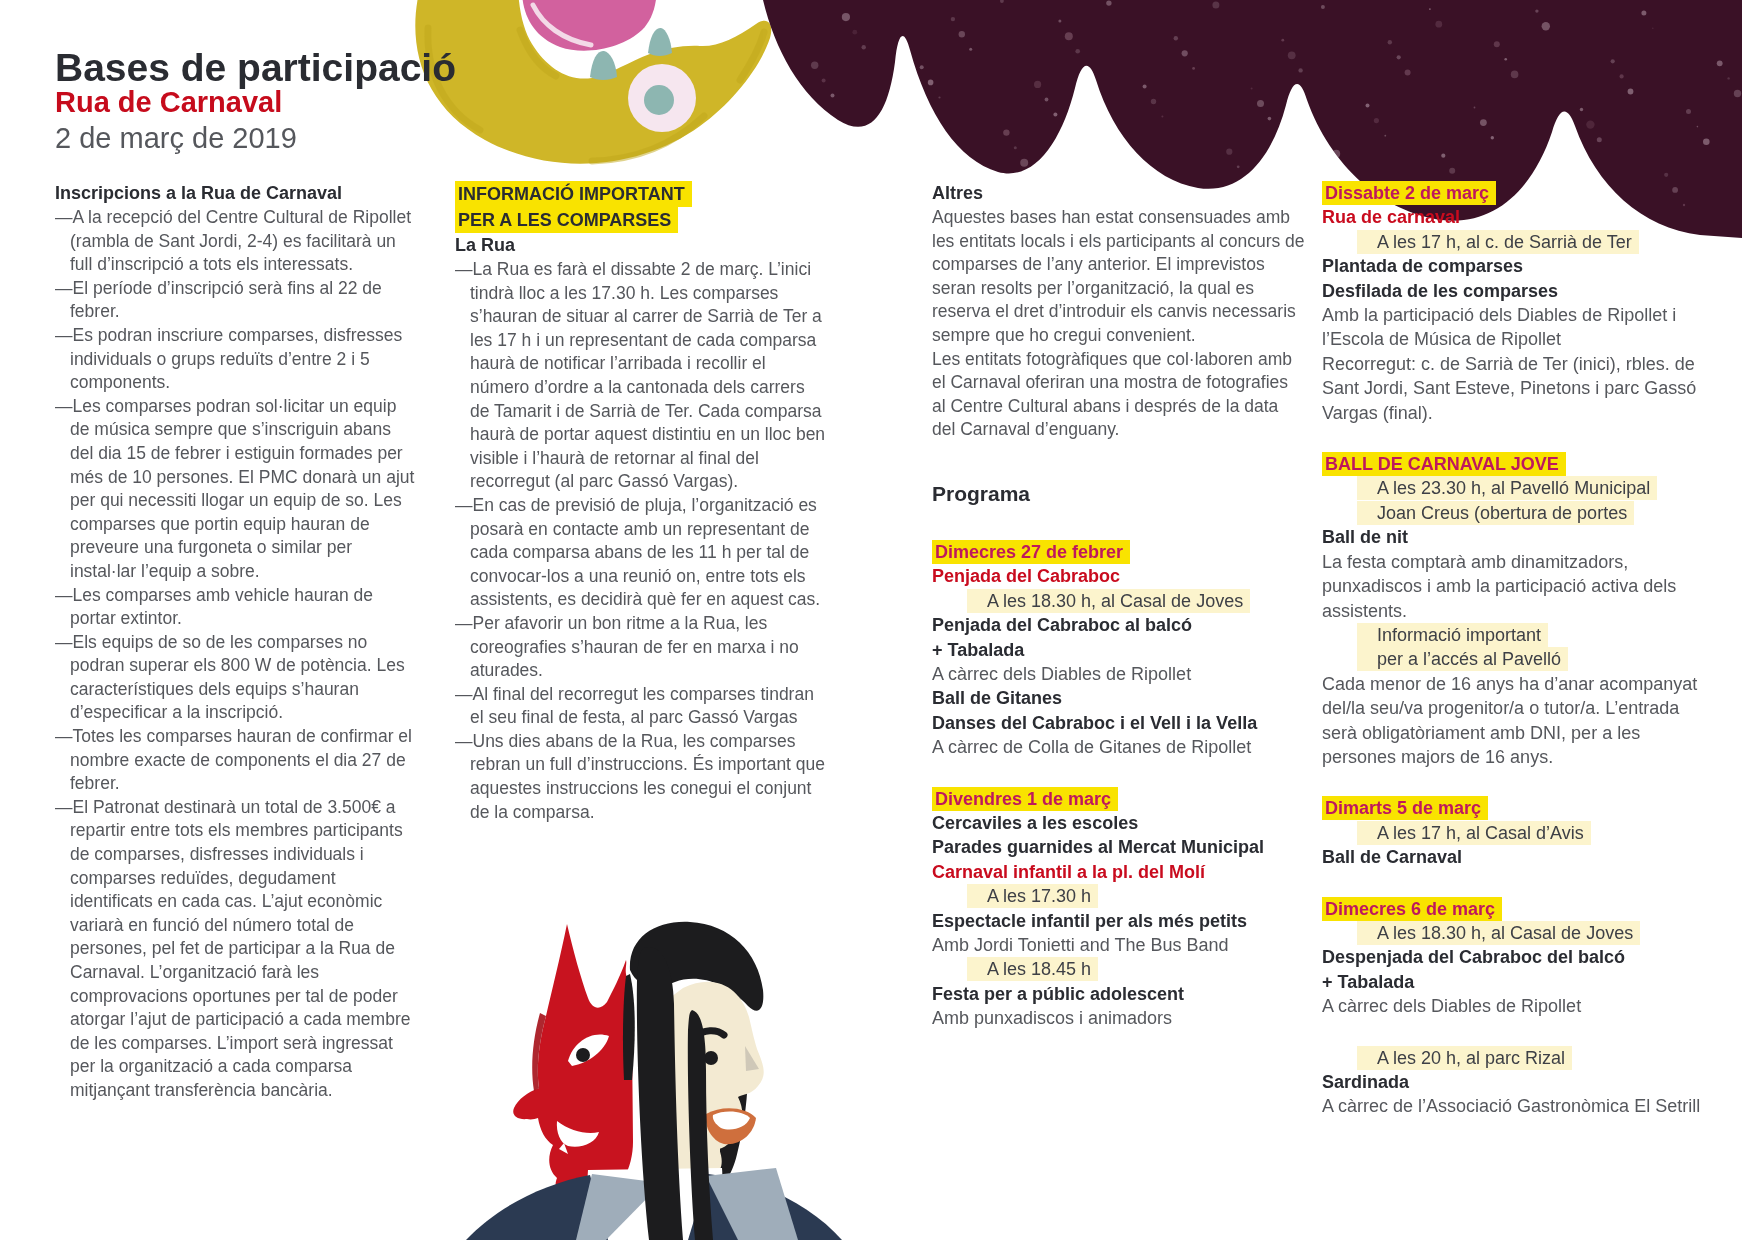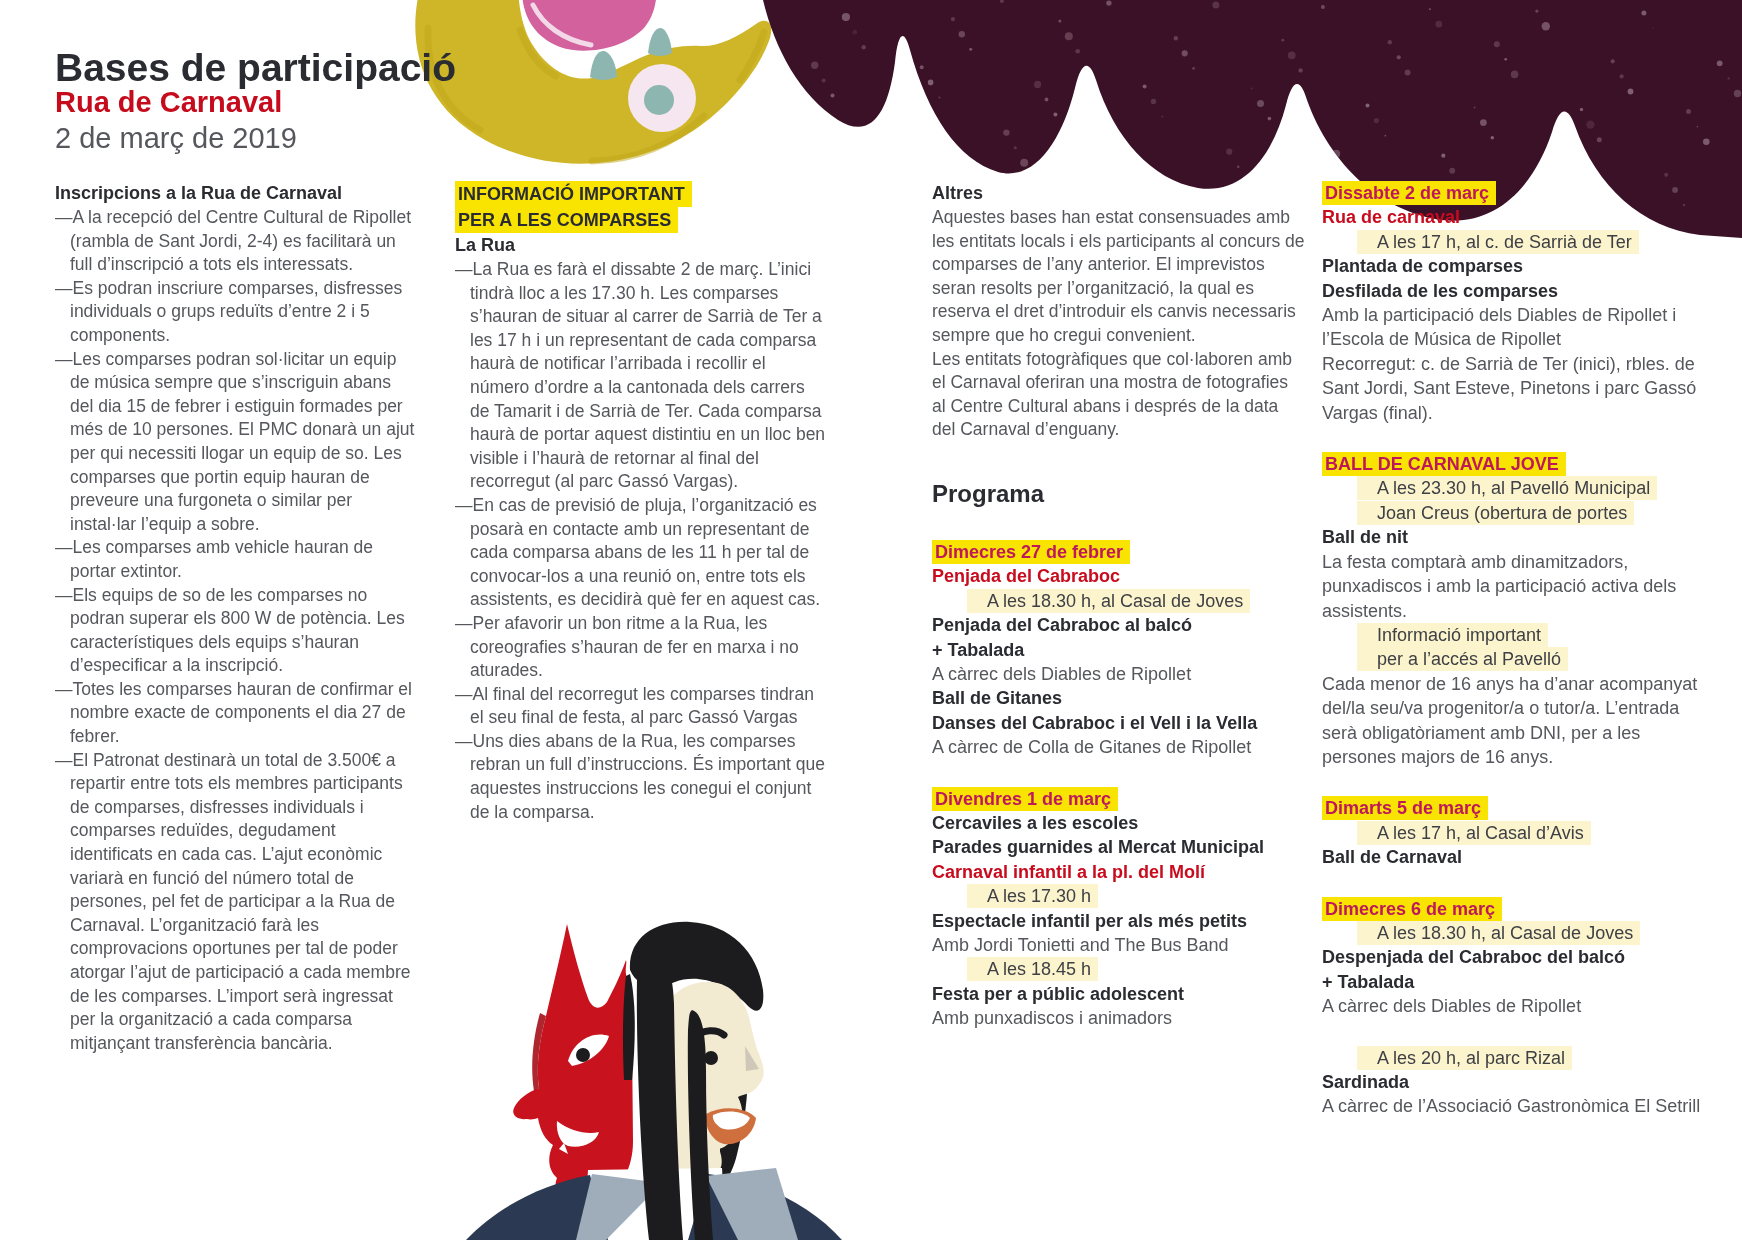--- a/index.html
+++ b/index.html
@@ -21,21 +21,21 @@
   #col4{left:1322px;width:394px;}
 
   .col-heading{font-weight:700;color:#2a2c32;font-size:18px;line-height:24px;margin-bottom:1px;}
   .dash-item{text-indent:-15px;padding-left:15px;}
 
   .hl-head-row{line-height:26px;}
   .hl-head{display:inline-block;background:#f9e300;font-weight:700;color:#2a2c32;font-size:18px;
            line-height:22px;padding:2px 7px 2px 3px;}
 
   .para{margin:0;}
-  .program-title{font-weight:700;font-size:24px;color:#2a2c32;margin:34px 0 28px 0;line-height:36px;}
+  .program-title{font-weight:700;font-size:21px;color:#2a2c32;margin:34px 0 28px 0;line-height:36px;}
 
   .event{margin-bottom:27px;}
   .line{line-height:24.4px;font-size:18px;}
   .s-date{background:#f9e300;font-weight:700;color:#be185d;padding:2px 7px 2px 3px;}
   .s-red{color:#c90b1e;font-weight:700;}
   .s-time{background:#fcf4cd;color:#3e4046;padding:2px 7px 2px 20px;margin-left:35px;}
   .s-bold{color:#2a2c32;font-weight:700;}
   .s-plain{color:#55575c;}
 
   
@@ -231,20 +231,21 @@
   <div class="header">
     <div class="t1">Bases de participació</div>
     <div class="t2">Rua de Carnaval</div>
     <div class="t3">2 de març de 2019</div>
   </div>
 
   <div class="col" id="col1">
     <div class="col-heading">Inscripcions a la Rua de Carnaval</div>
     <div id="col1-list">
         <div class="dash-item">—A la recepció del Centre Cultural de Ripollet (rambla de Sant Jordi, 2-4) es facilitarà un full d’inscripció a tots els interessats.</div>
+        <div class="dash-item">—El període d’inscripció serà fins al 22 de febrer.</div>
         <div class="dash-item">—Es podran inscriure comparses, disfresses individuals o grups reduïts d’entre 2 i 5 components.</div>
         <div class="dash-item">—Les comparses podran sol·licitar un equip de música sempre que s’inscriguin abans del dia 15 de febrer i estiguin formades per més de 10 persones. El PMC donarà un ajut per qui necessiti llogar un equip de so. Les comparses que portin equip hauran de preveure una furgoneta o similar per instal·lar l’equip a sobre.</div>
         <div class="dash-item">—Les comparses amb vehicle hauran de portar extintor.</div>
         <div class="dash-item">—Els equips de so de les comparses no podran superar els 800 W de potència. Les característiques dels equips s’hauran d’especificar a la inscripció.</div>
         <div class="dash-item">—Totes les comparses hauran de confirmar el nombre exacte de components el dia 27 de febrer.</div>
         <div class="dash-item">—El Patronat destinarà un total de 3.500€ a repartir entre tots els membres participants de comparses, disfresses individuals i comparses reduïdes, degudament identificats en cada cas. L’ajut econòmic variarà en funció del número total de persones, pel fet de participar a la Rua de Carnaval. L’organització farà les comprovacions oportunes per tal de poder atorgar l’ajut de participació a cada membre de les comparses. L’import serà ingressat per la organització a cada comparsa mitjançant transferència bancària.</div>
       </div>
   </div>
 
   <div class="col" id="col2">

